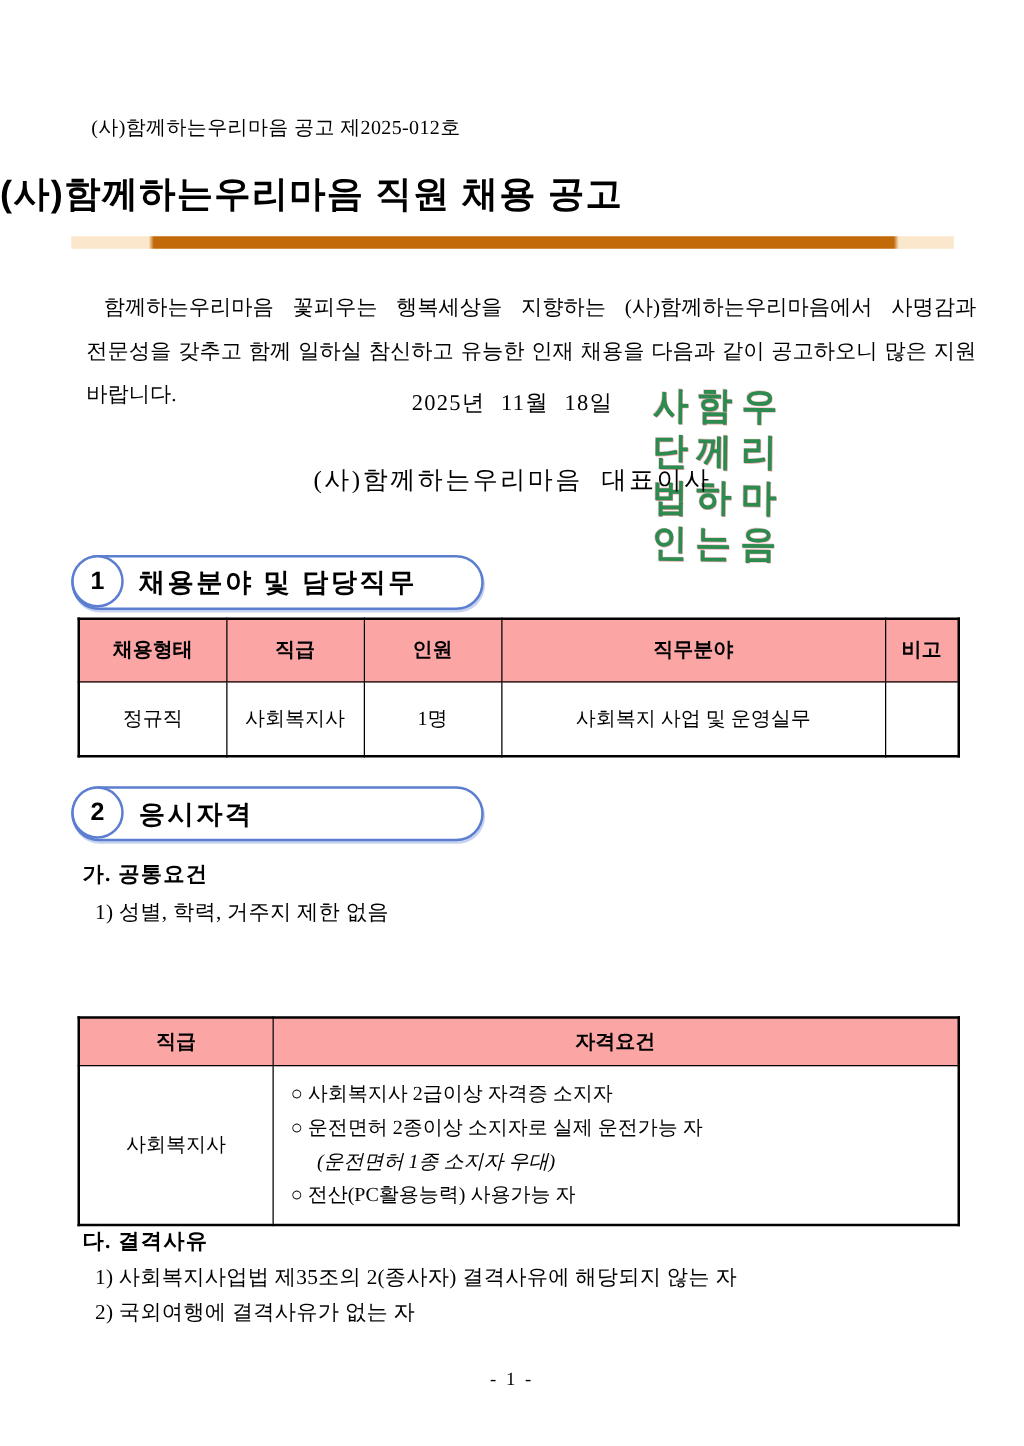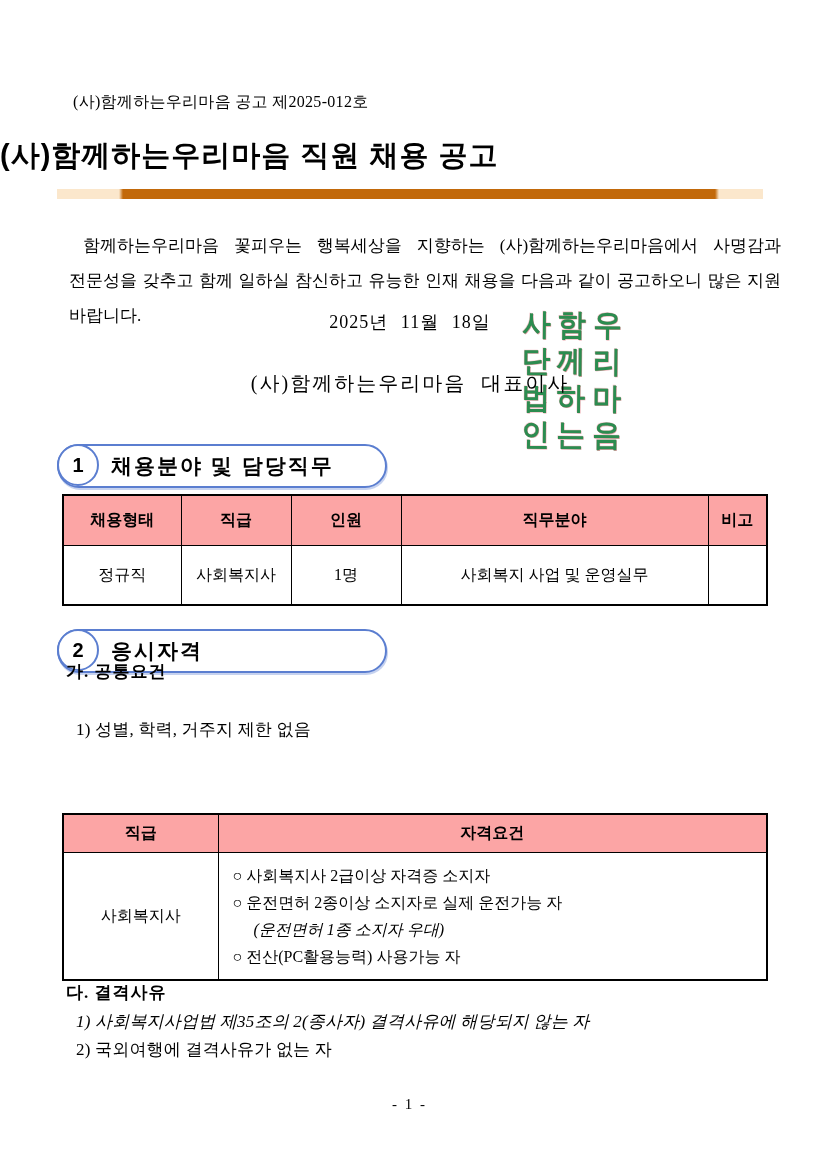--- a/index.html
+++ b/index.html
@@ -92,26 +92,26 @@
   }
   .req-line{line-height:27px;white-space:nowrap;}
   .req-line.indent{padding-left:21px;font-style:italic;}
 
   .sub-label{
     position:absolute;left:66px;font-weight:bold;font-size:17px;letter-spacing:1px;
   }
   .sub-item{
     position:absolute;left:76px;font-size:17px;letter-spacing:0.2px;white-space:nowrap;
   }
-  .lbl-ga{top:660px;}
+  .lbl-ga{top:688px;}
   .item-ga-1{top:718px;}
   .item-ga-2{top:747px;}
   .lbl-na{top:809px;}
   .lbl-da{top:981px;}
-  .item-da-1{top:1010px;font-style:italic;}
+  .item-da-1{top:1010px;}
   .item-da-2{top:1038px;}
 
   .footer{
     position:absolute;left:0;right:0;top:1096px;text-align:center;
     font-size:15px;letter-spacing:2px;
   }
 </style>
 </head>
 <body>
 

